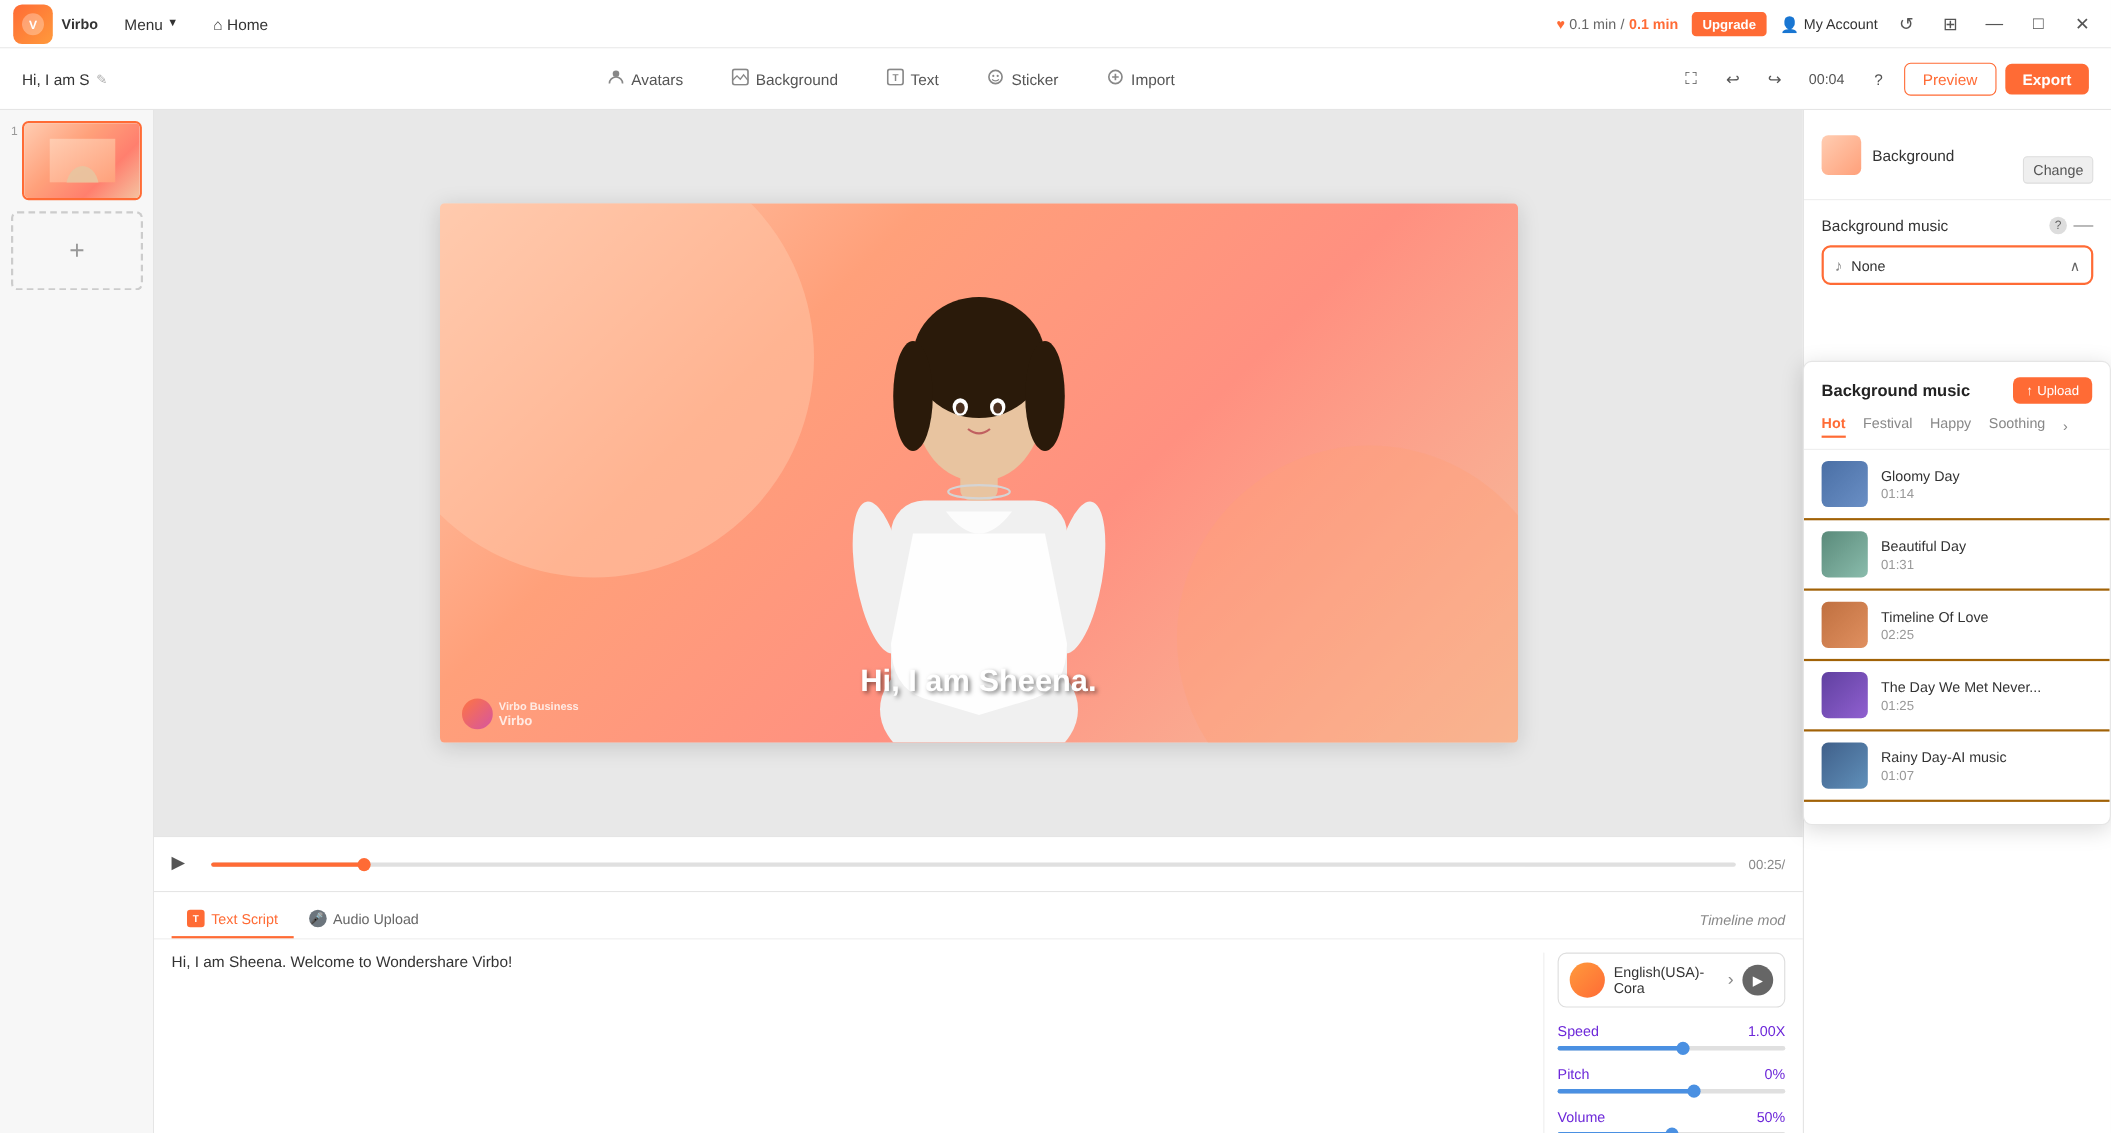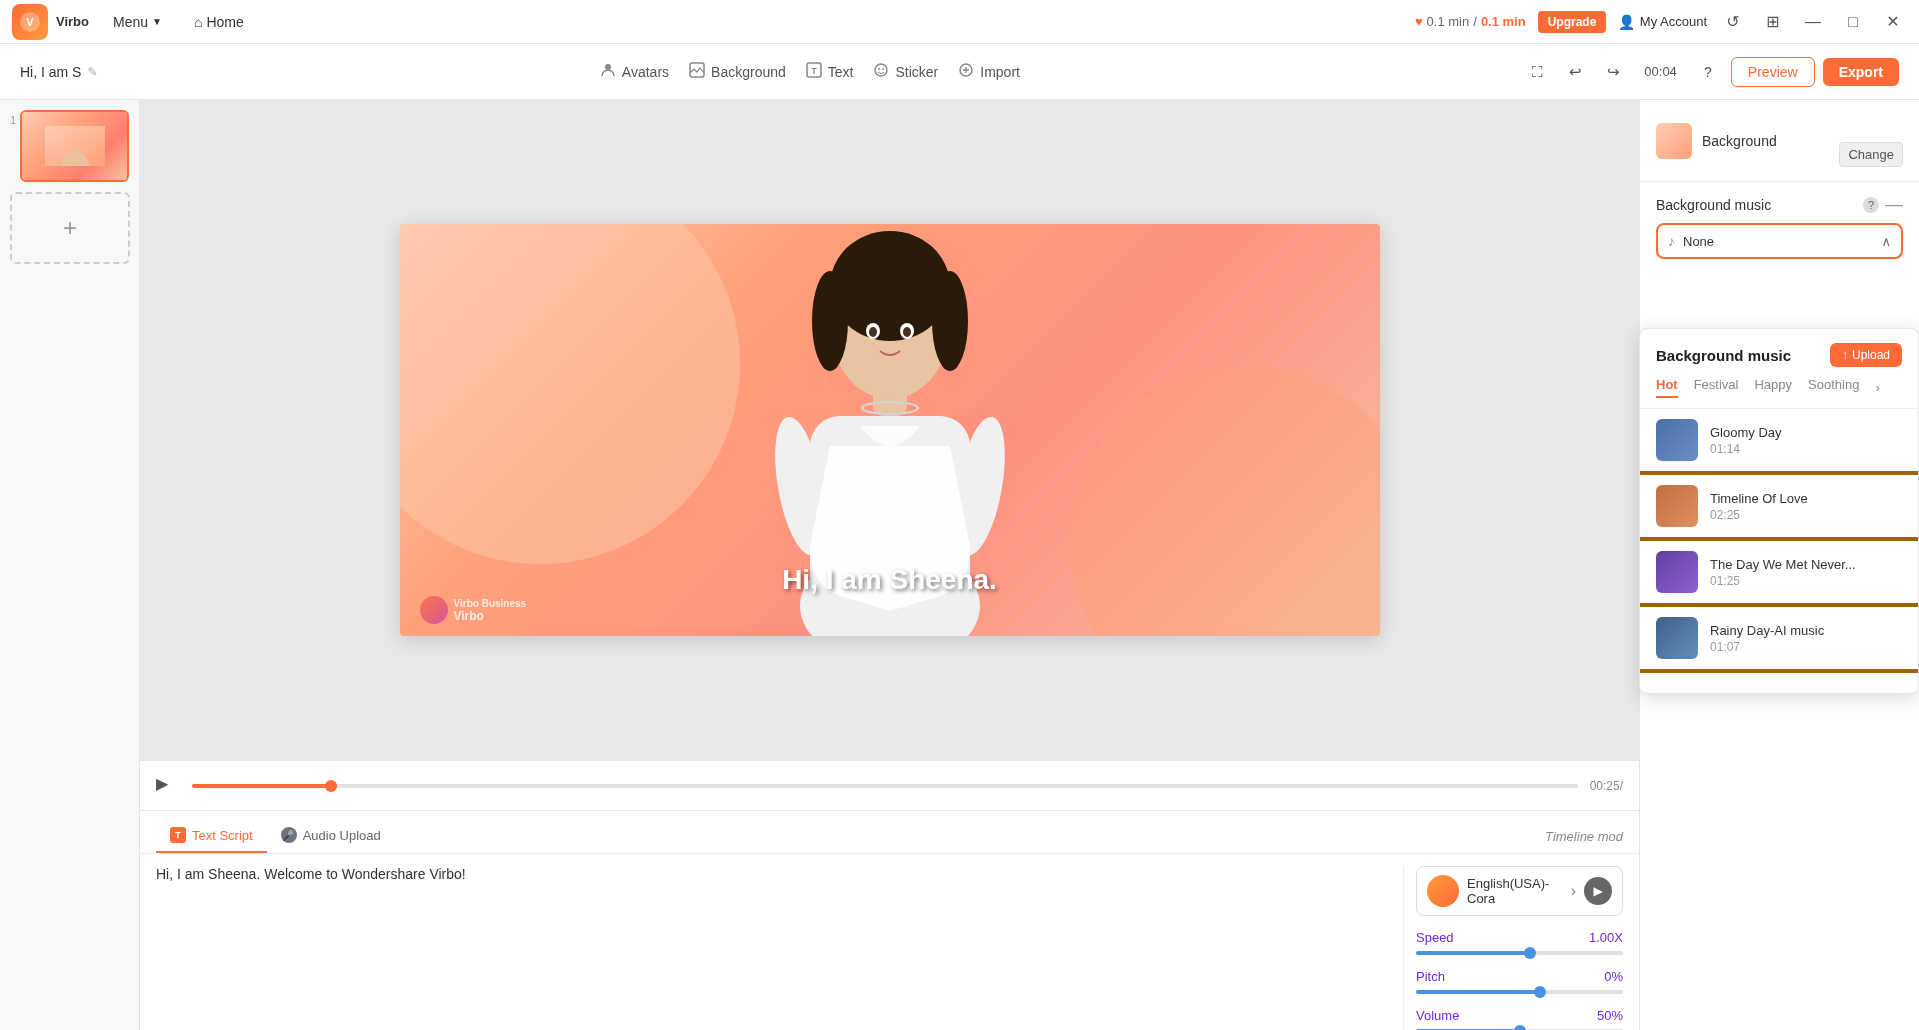--- a/index.html
+++ b/index.html
@@ -32,21 +32,21 @@
     .toolbar2 {
       height: 56px;
       background: #fff;
       display: flex;
       align-items: center;
       padding: 0 20px;
       border-bottom: 1px solid #e5e5e5;
       flex-shrink: 0;
     }
     .doc-title { display: flex; align-items: center; gap: 6px; font-size: 14px; color: #333; }
-    .toolbar2-center { flex: 1; display: flex; align-items: center; justify-content: center; }
+    .toolbar2-center { flex: 1; display: flex; align-items: center; justify-content: center; gap: 24px; }
     .tool-item { display: flex; align-items: center; gap: 6px; font-size: 14px; color: #555; cursor: pointer; padding: 6px 10px; border-radius: 6px; }
     .toolbar2-right { display: flex; align-items: center; gap: 8px; }
     .tb2-icon-btn { width: 30px; height: 30px; display: flex; align-items: center; justify-content: center; cursor: pointer; border-radius: 4px; color: #555; font-size: 15px; }
     .time-badge { font-size: 13px; color: #555; padding: 4px 8px; }
     .preview-btn { background: white; border: 1.5px solid #ff6b35; color: #ff6b35; border-radius: 6px; padding: 6px 16px; font-size: 14px; cursor: pointer; font-weight: 500; }
     .export-btn { background: #ff6b35; color: white; border: none; border-radius: 6px; padding: 6px 16px; font-size: 14px; cursor: pointer; font-weight: 600; }
 
     
     .slides-panel {
       width: 140px;
@@ -101,21 +101,21 @@
     .canvas-wrapper {
       flex: 1;
       display: flex;
       align-items: center;
       justify-content: center;
       position: relative;
       overflow: hidden;
     }
     .video-canvas {
       width: 980px;
-      height: 412px;
+      height: 490px;
       background: linear-gradient(135deg, #ffcdb2 0%, #ffa07a 30%, #ff9080 60%, #f5c2a0 100%);
       position: relative;
       border-radius: 4px;
       overflow: hidden;
       box-shadow: 0 4px 20px rgba(0,0,0,0.15);
     }
     .canvas-bg-shape {
       position: absolute;
       top: -60px;
       left: -60px;
@@ -380,21 +380,21 @@
     }
     .md-tab.active { color: #ff6b35; border-bottom: 2px solid #ff6b35; font-weight: 600; }
     .md-tab-more { font-size: 13px; color: #888; cursor: pointer; display: flex; align-items: center; }
     .md-list { overflow-y: auto; max-height: 380px; }
     .md-item {
       display: flex;
       align-items: center;
       padding: 10px 16px;
       gap: 12px;
       cursor: pointer;
-      border-bottom: 4px solid #a16207;
+      border-bottom: 2px solid #a16207;
     }
     .md-thumb {
       width: 42px;
       height: 42px;
       border-radius: 6px;
       flex-shrink: 0;
       overflow: hidden;
     }
     .md-thumb-1 { background: linear-gradient(135deg, #4a6fa5, #6a8fc5); }
     .md-thumb-2 { background: linear-gradient(135deg, #5a8a7a, #8abcac); }
@@ -691,20 +691,27 @@
       </div>
       <div class="md-list">
         <div class="md-item">
           <div class="md-thumb md-thumb-1"></div>
           <div class="md-item-info">
             <div class="md-item-name">Gloomy Day</div>
             <div class="md-item-dur">01:14</div>
           </div>
         </div>
         <div class="md-item">
+          <div class="md-thumb md-thumb-2"></div>
+          <div class="md-item-info">
+            <div class="md-item-name">Beautiful Day</div>
+            <div class="md-item-dur">01:31</div>
+          </div>
+        </div>
+        <div class="md-item">
           <div class="md-thumb md-thumb-3"></div>
           <div class="md-item-info">
             <div class="md-item-name">Timeline Of Love</div>
             <div class="md-item-dur">02:25</div>
           </div>
         </div>
         <div class="md-item">
           <div class="md-thumb md-thumb-5"></div>
           <div class="md-item-info">
             <div class="md-item-name">The Day We Met Never...</div>

